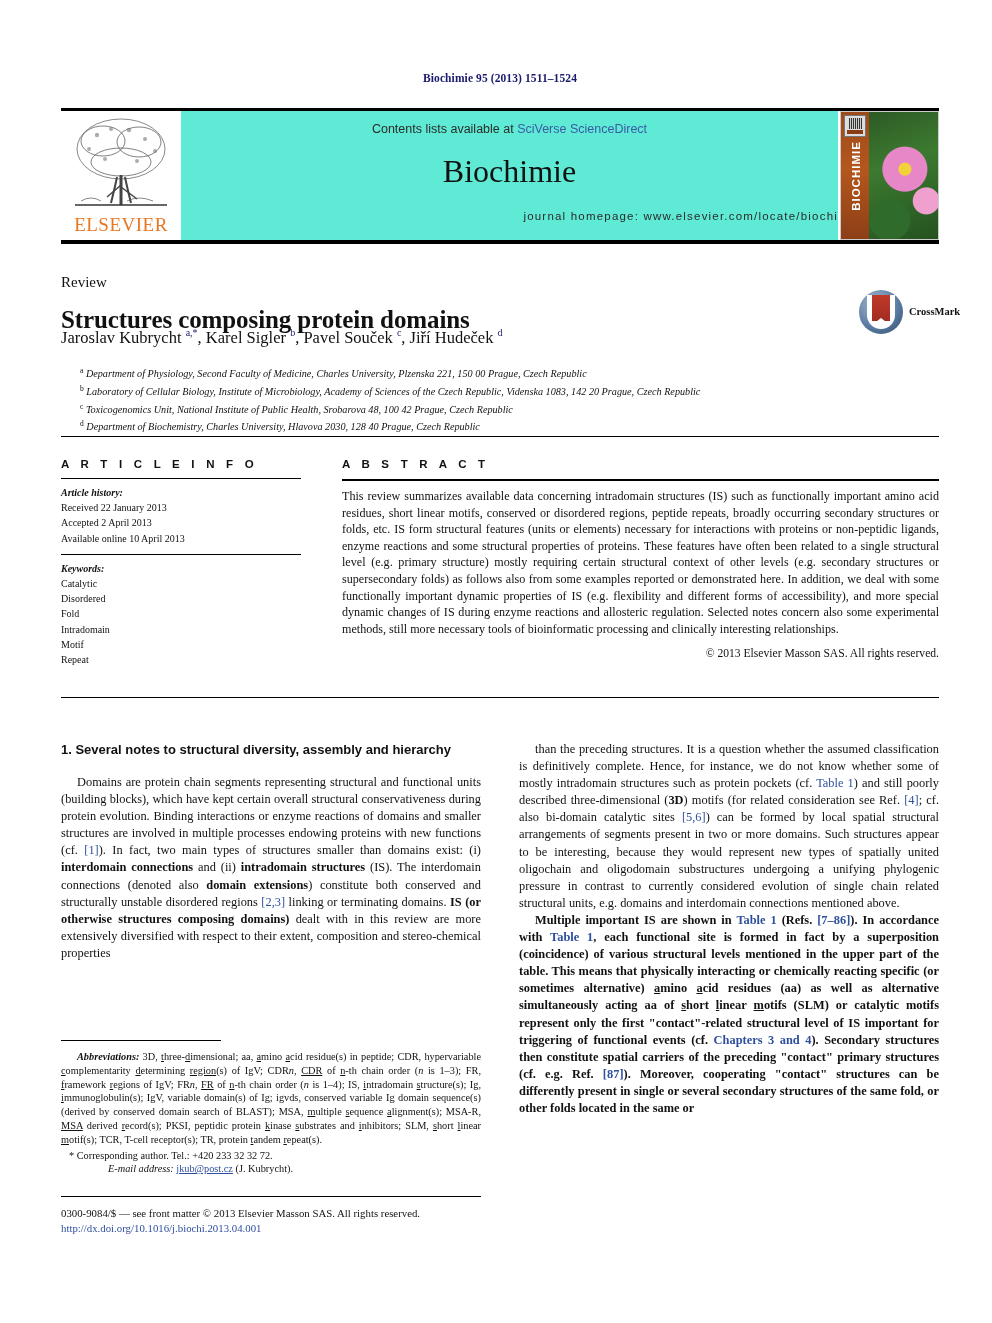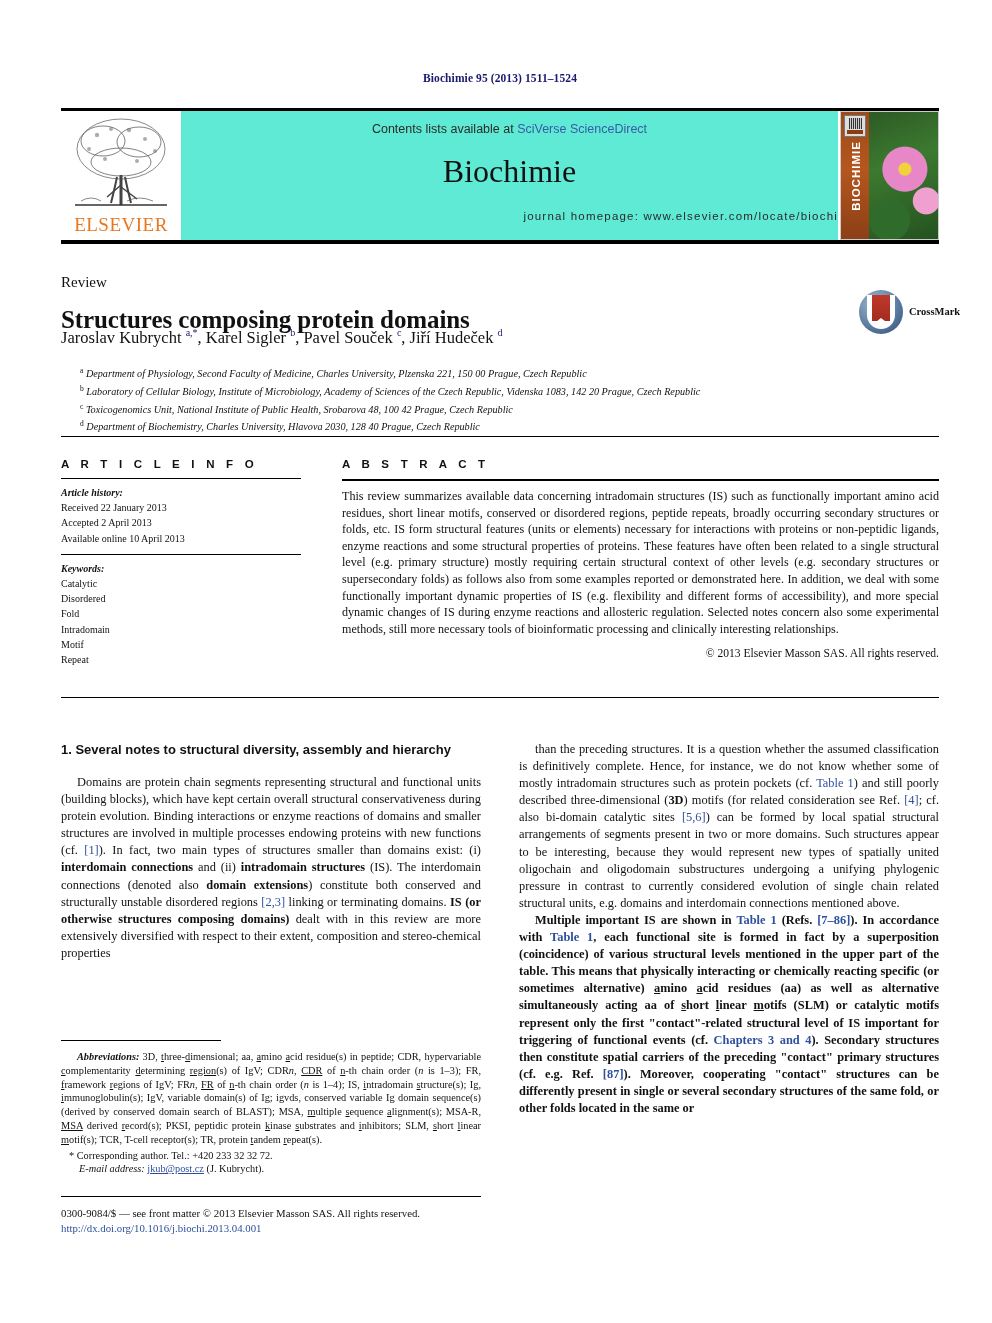--- a/index.html
+++ b/index.html
@@ -329,21 +329,21 @@
     text-align: justify;
     color:#111;
   }
   .footnote .ab-head { font-style: italic; font-weight: bold; }
   .footnote u { text-decoration: underline; }
   .fn-corr {
     margin-top: 2px;
     text-indent: 8px;
   }
   .fn-email { text-indent: 18px; }
-  .fn-email i { font-style: italic; }
+  .fn-email i { font-style: italic; margin-left: 29px; }
   .fn-email .mail { color:#2e4f9e;text-decoration:underline; }
 
   
   .foot-rule {
     position:absolute; left:57px; top:1196px; width:420px; height:1px; background:#000;
   }
   .foot {
     position:absolute; left:57px; top:1206px; width:440px;
     font-family:"Liberation Serif", serif;
     font-size: 10.8px;

